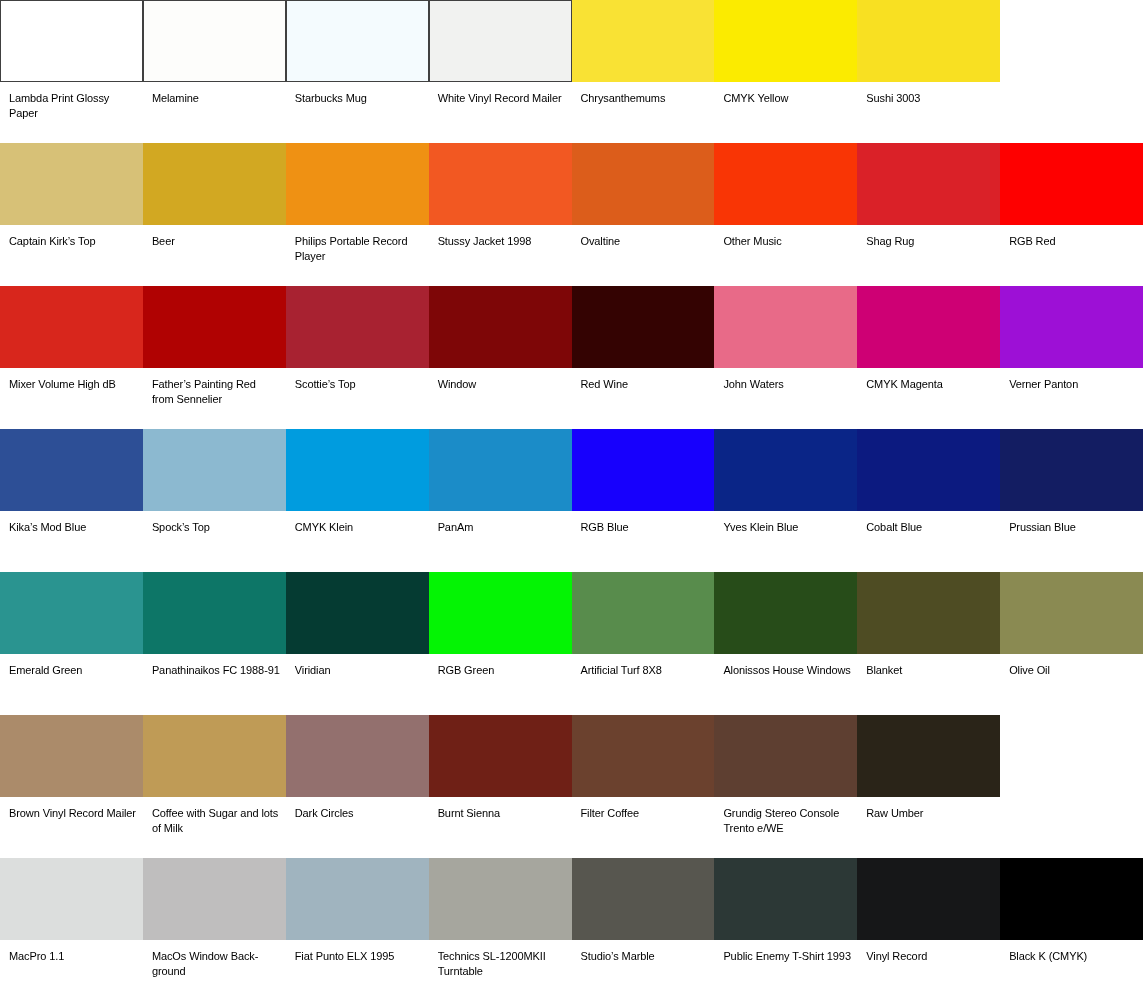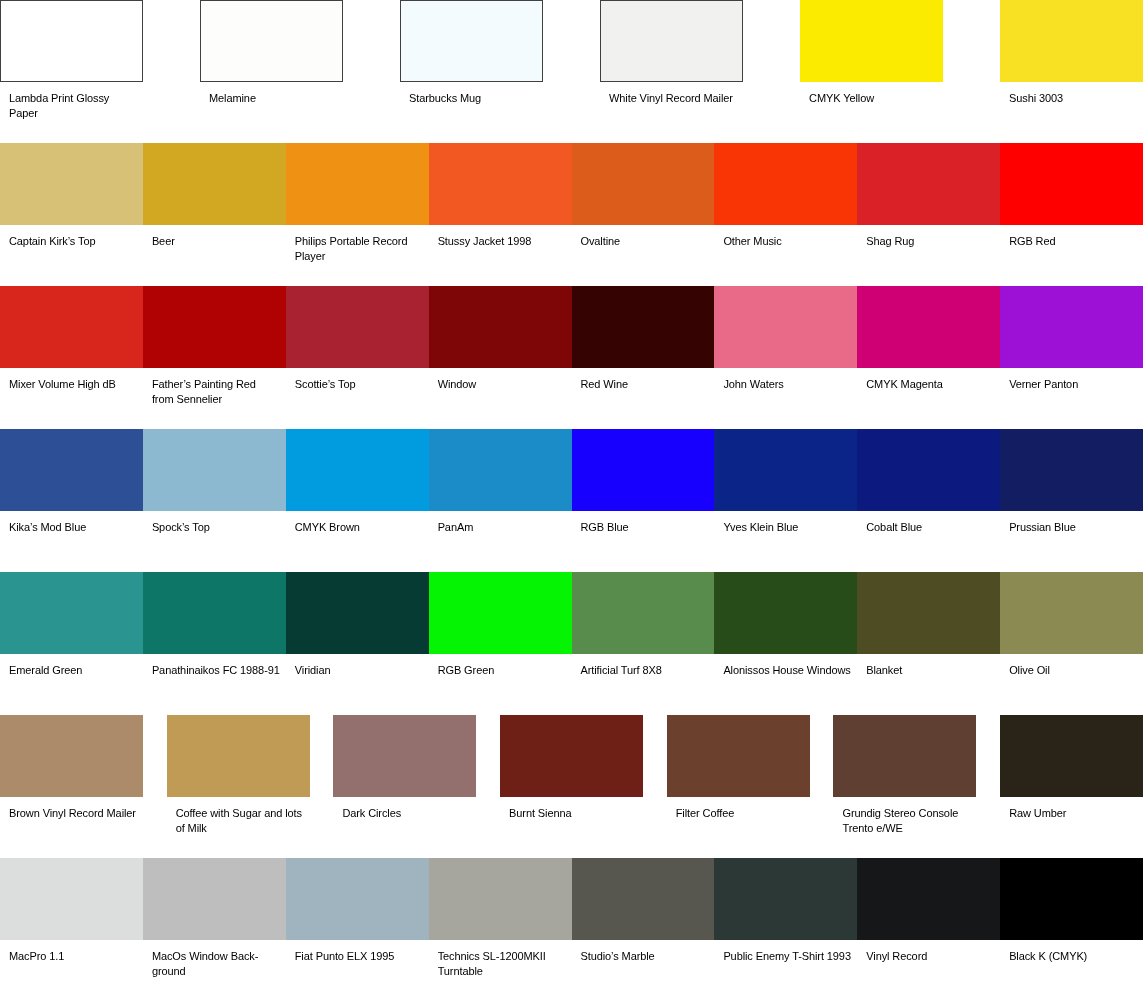--- a/index.html
+++ b/index.html
@@ -19,21 +19,20 @@
     height: 1000px;
     display: flex;
     flex-direction: column;
   }
   .swatch-row {
     display: flex;
     flex-direction: row;
     width: 1143px;
     height: 143px;
     flex: 0 0 143px;
-    justify-content: space-between;
   }
   .swatch-row.last-row {
     flex: 0 0 142px;
     height: 142px;
   }
   .swatch-cell {
     position: relative;
     width: 142.875px;
     flex: 0 0 142.875px;
     height: 100%;
@@ -78,20 +77,24 @@
       </div>
       <div class="swatch-cell">
         <div class="swatch-chip bordered" style="background-color: rgb(244, 251, 254); border-color: rgb(64, 64, 64);"></div>
         <div class="swatch-label">Starbucks Mug</div>
       </div>
       <div class="swatch-cell">
         <div class="swatch-chip bordered" style="background-color: rgb(241, 242, 240); border-color: rgb(64, 64, 64);"></div>
         <div class="swatch-label">White Vinyl Record Mailer</div>
       </div>
       <div class="swatch-cell">
+        <div class="swatch-chip" style="background-color: rgb(249, 226, 52);"></div>
+        <div class="swatch-label">Chrysanthemums</div>
+      </div>
+      <div class="swatch-cell">
         <div class="swatch-chip" style="background-color: rgb(251, 235, 0);"></div>
         <div class="swatch-label">CMYK Yellow</div>
       </div>
       <div class="swatch-cell">
         <div class="swatch-chip" style="background-color: rgb(248, 224, 34);"></div>
         <div class="swatch-label">Sushi 3003</div>
       </div>
     </div>
     <div class="swatch-row">
       <div class="swatch-cell">
@@ -165,21 +168,21 @@
       <div class="swatch-cell">
         <div class="swatch-chip" style="background-color: rgb(45, 79, 150);"></div>
         <div class="swatch-label">Kika’s Mod Blue</div>
       </div>
       <div class="swatch-cell">
         <div class="swatch-chip" style="background-color: rgb(140, 185, 208);"></div>
         <div class="swatch-label">Spock’s Top</div>
       </div>
       <div class="swatch-cell">
         <div class="swatch-chip" style="background-color: rgb(0, 156, 223);"></div>
-        <div class="swatch-label">CMYK Brown</div>
+        <div class="swatch-label">CMYK Klein</div>
       </div>
       <div class="swatch-cell">
         <div class="swatch-chip" style="background-color: rgb(27, 140, 200);"></div>
         <div class="swatch-label">PanAm</div>
       </div>
       <div class="swatch-cell">
         <div class="swatch-chip" style="background-color: rgb(23, 0, 253);"></div>
         <div class="swatch-label">RGB Blue</div>
       </div>
       <div class="swatch-cell">

